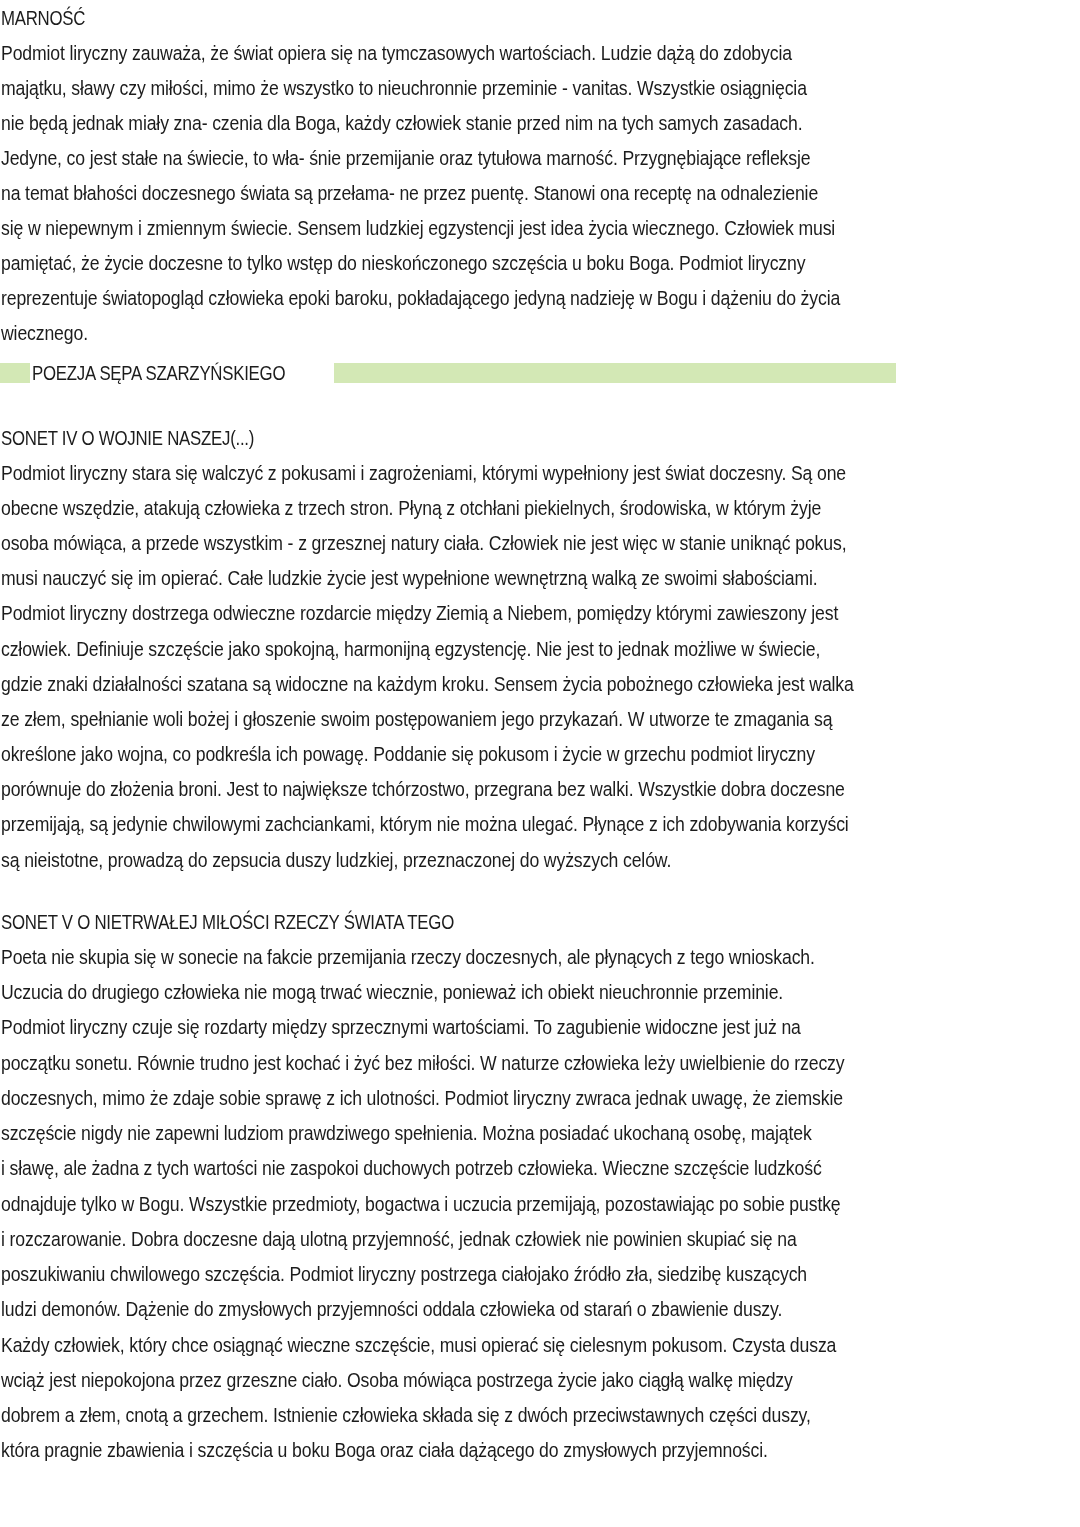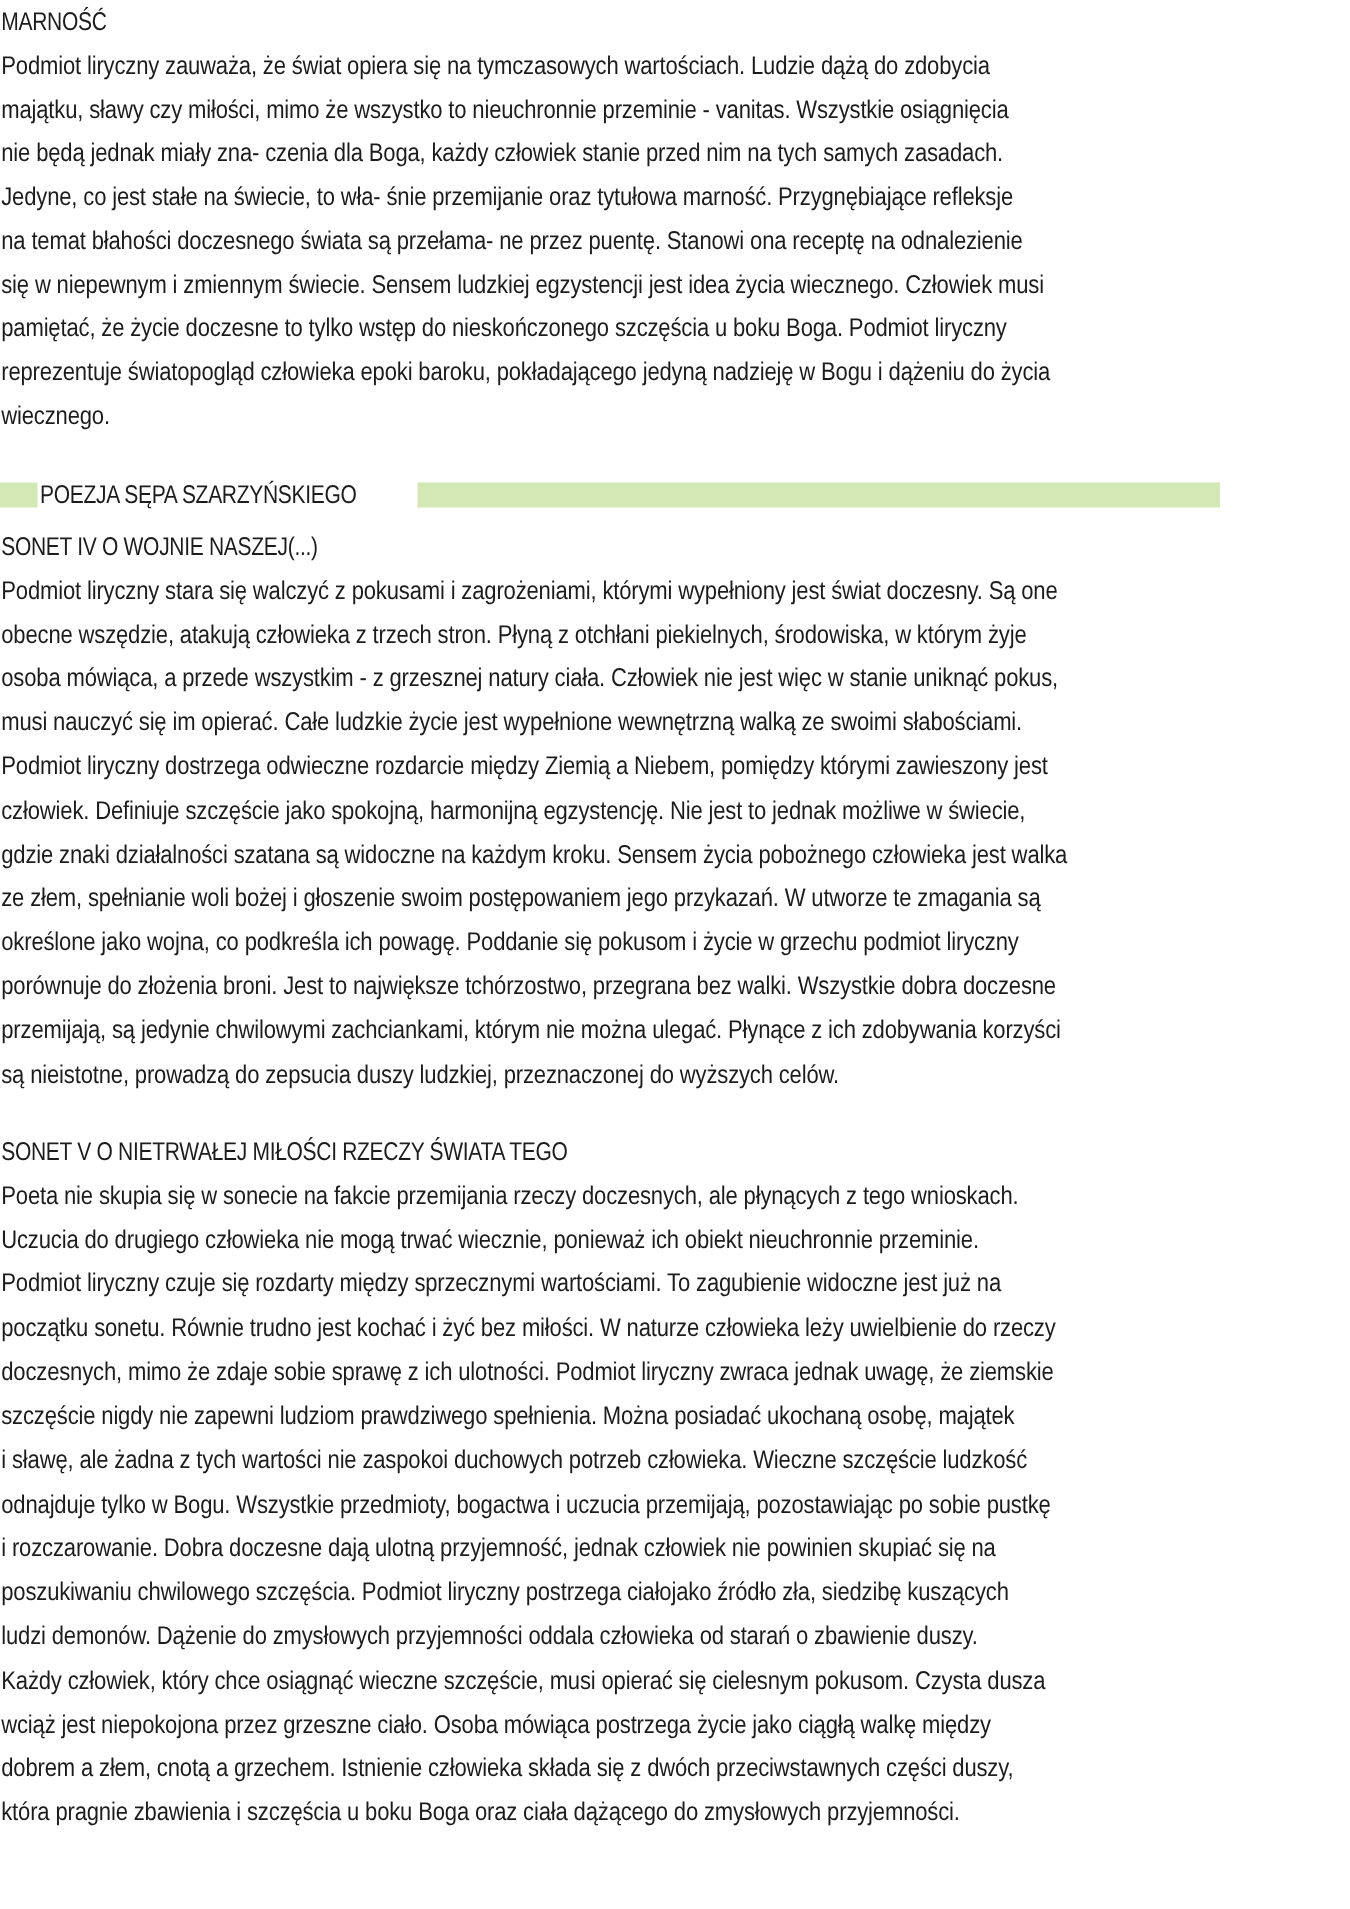--- a/index.html
+++ b/index.html
@@ -37,22 +37,22 @@
       white-space: nowrap;
       font-size: 20.5px;
       line-height: 35px;
       height: 35px;
       letter-spacing: -0.3px;
       transform-origin: left center;
     }
     .section-bar {
       position: absolute;
       left: 0;
-      top: 386px;
-      width: 976px;
+      top: 363px;
+      width: 896px;
       height: 20px;
     }
     .section-bar .bar-left {
       position: absolute;
       left: 0;
       top: 0;
       width: 30px;
       height: 20px;
     }
     .section-bar .bar-right {

